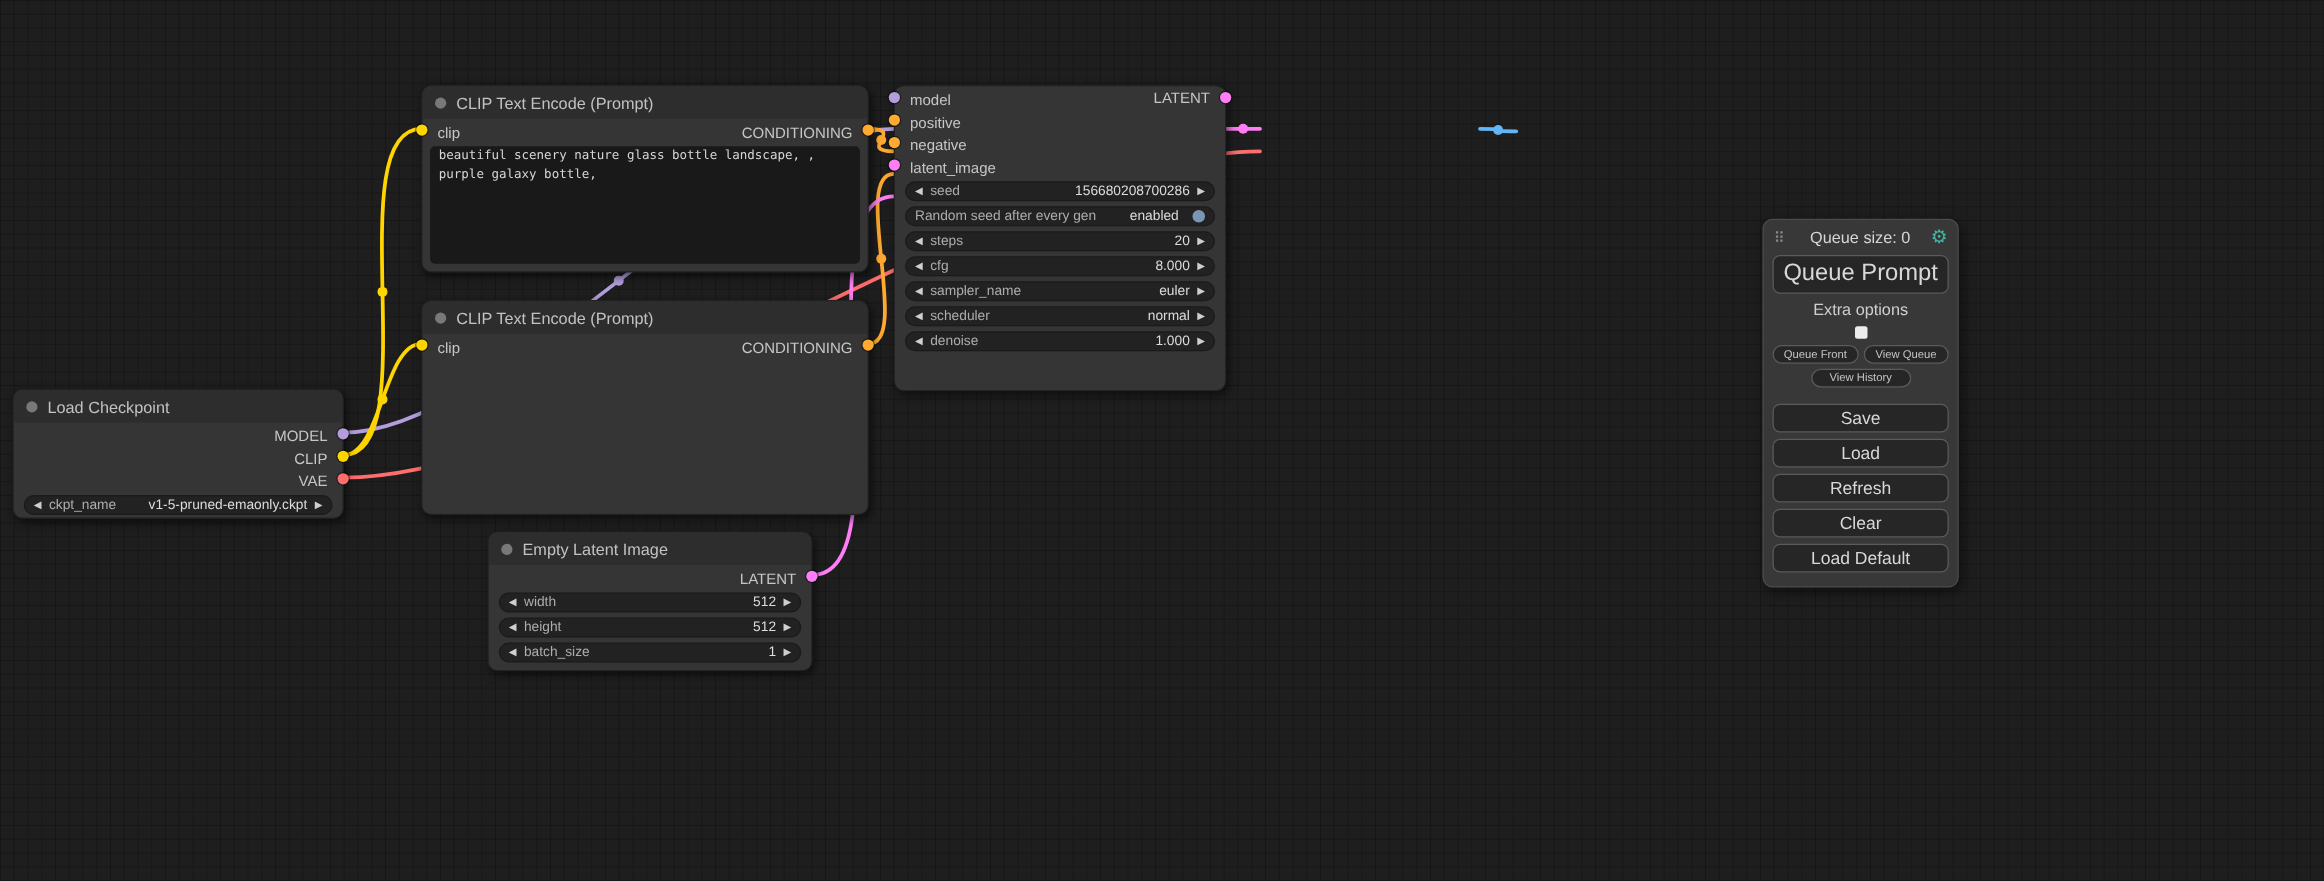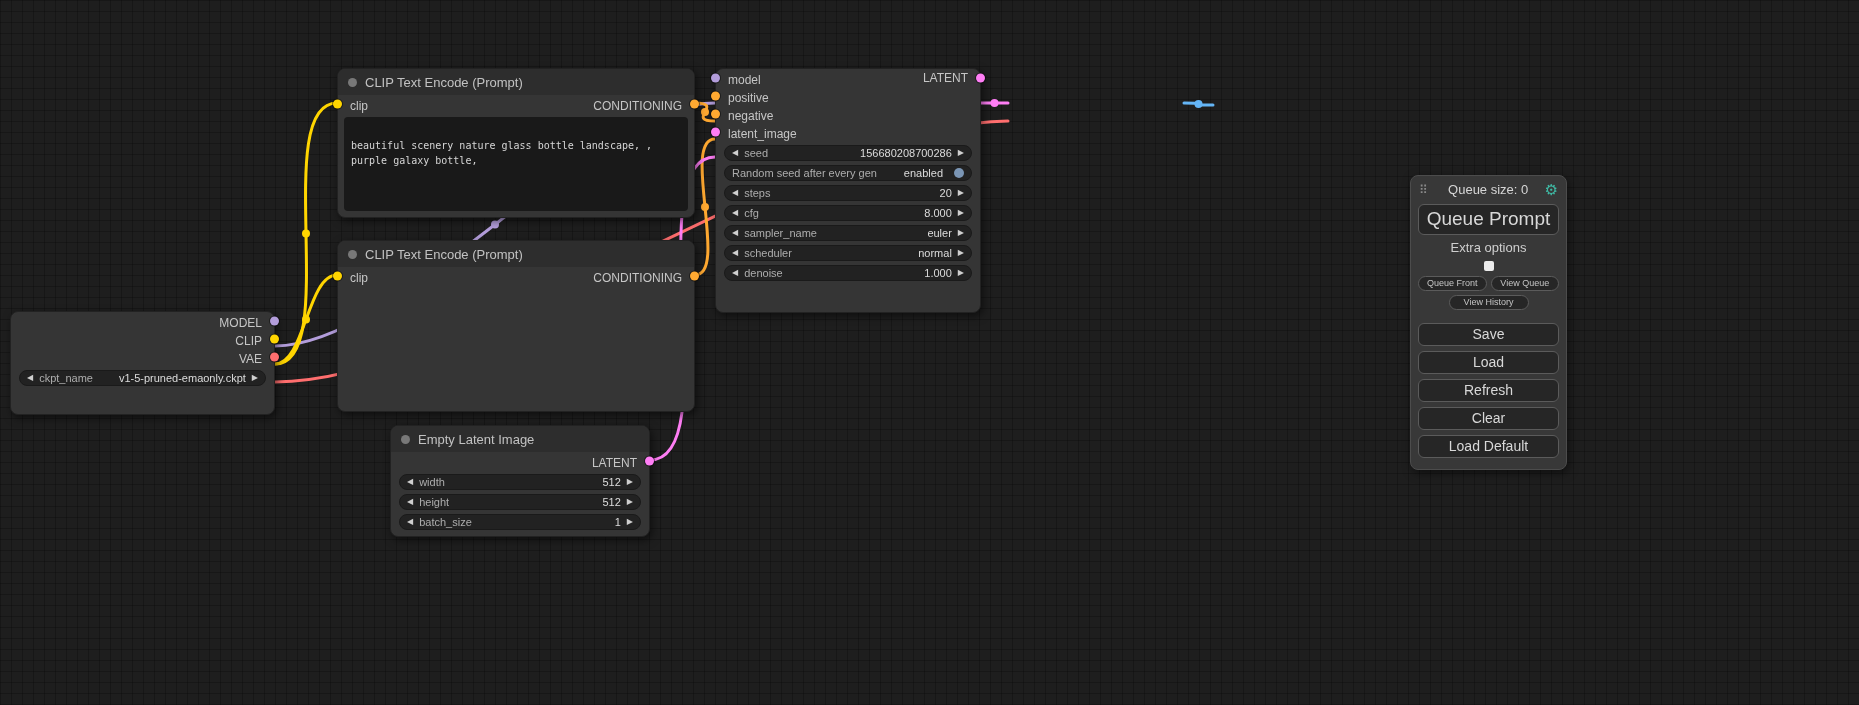--- a/index.html
+++ b/index.html
@@ -45,21 +45,21 @@
     height:16px; margin:4px 8px 0; background:#222; border:1px solid #1a1a1a;
     border-radius:8px; display:flex; align-items:center; gap:6px;
     padding:0 7px; font-size:11px;
   }
   .warrow { font-size:8px; color:#cfcfcf; line-height:1; flex:0 0 auto; }
   .wlabel { color:#adadad; white-space:nowrap; }
   .wvalue { margin-left:auto; color:#dcdcdc; white-space:nowrap; }
   .knob { width:10px; height:10px; border-radius:50%; margin-left:5px; flex:0 0 auto; }
 
   .ntext {
-    margin:4px 6px 0; background:#191919; border-radius:4px; padding:21px 7px;
+    margin:4px 6px 0; background:#191919; border-radius:4px; padding:0 7px;
     font-family:"DejaVu Sans Mono", monospace; font-size:10px; line-height:1.5;
     color:#d6d6d6; overflow:hidden;
   }
 
   
   .qpanel {
     position:absolute; left:1410px; top:175px; width:157px; z-index:3;
     background:#383838; border:1px solid #4c4c4c; border-radius:8px;
     padding:6px 7px 11px; box-shadow:2px 3px 10px rgba(0,0,0,.5);
   }
@@ -100,20 +100,24 @@
       <circle cx="705" cy="207" r="4" fill="#FFA931"></circle>
       <path d="M 650 460 C 727.4733825258714 460 637.5266174741286 157 715 157" stroke="#FF7EF5" stroke-width="3" fill="none" stroke-linecap="round"></path>
       <circle cx="682.5" cy="308.49993896484375" r="4" fill="#FF7EF5"></circle>
       <path d="M 981 103 C 1011 103 978 103 1008 103" stroke="#FF7EF5" stroke-width="3" fill="none" stroke-linecap="round"></path>
       <circle cx="994.5" cy="103" r="4" fill="#FF7EF5"></circle>
       <path d="M 1184 103 C 1214 103 1183 105 1213 105" stroke="#64B5F6" stroke-width="3" fill="none" stroke-linecap="round"></path>
       <circle cx="1198.5" cy="104" r="4" fill="#64B5F6"></circle>
     </svg>
 
   <div class="node" style="left:10px; top:311px; width:265px; height:104px;">
+    <div class="ntitle">
+      <span class="tdot"></span>
+      <span>Load Checkpoint</span>
+    </div>
     <div class="nbody">
       <div class="srow out">
         <span class="slabel">MODEL</span>
         <span class="dot outdot" style="background: rgb(179, 157, 219);"></span>
       </div>
       <div class="srow out">
         <span class="slabel">CLIP</span>
         <span class="dot outdot" style="background: rgb(255, 213, 0);"></span>
       </div>
       <div class="srow out">

